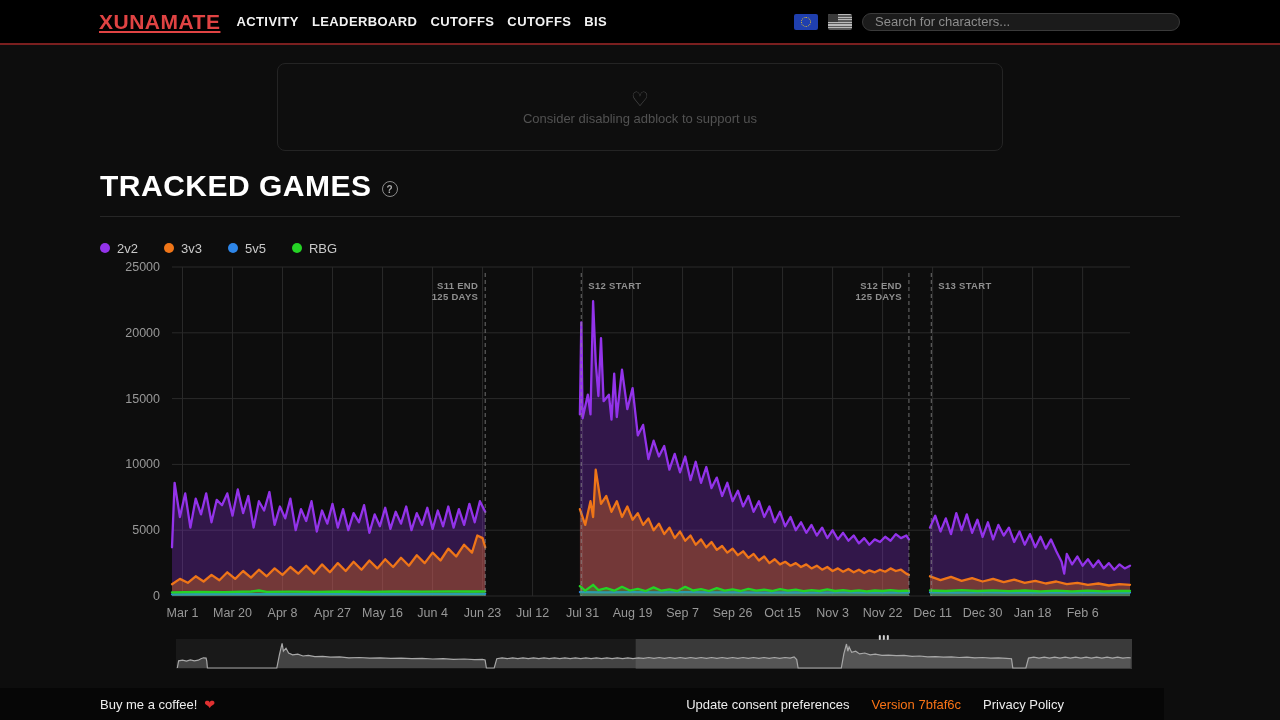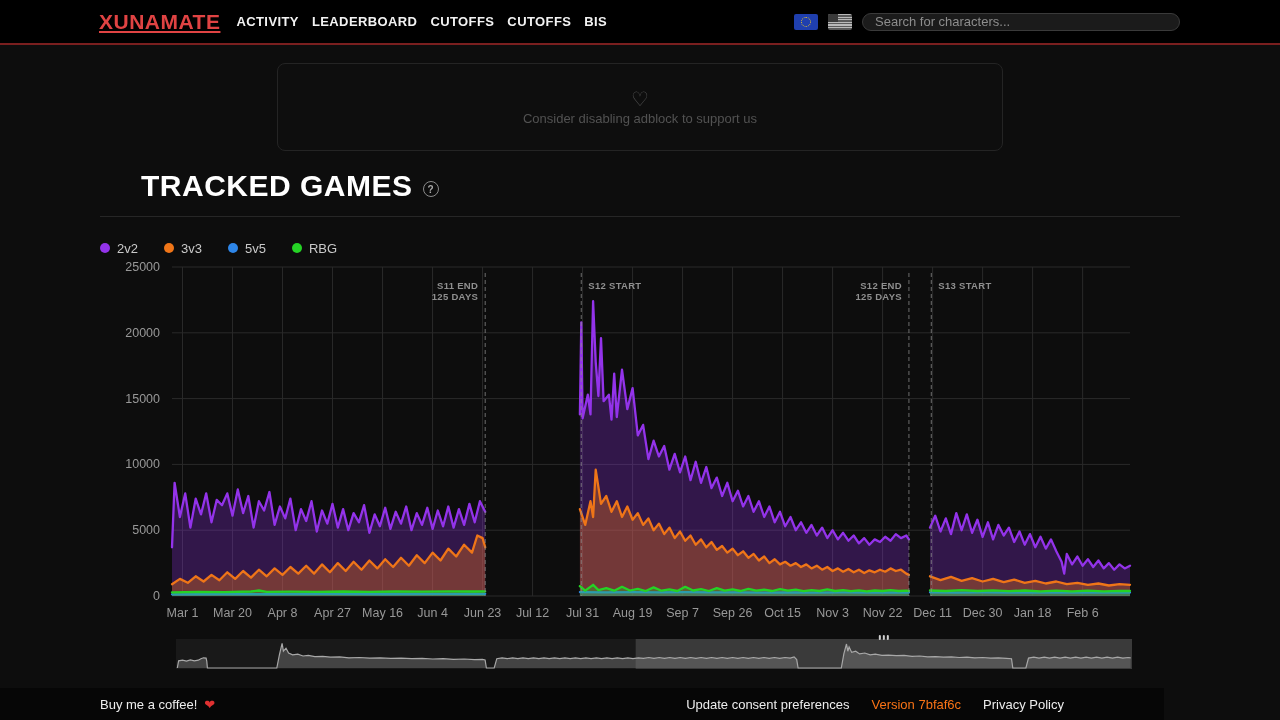--- a/index.html
+++ b/index.html
@@ -45,21 +45,21 @@
   .search-box::placeholder { color: #8d8d8d; }
   
   .container { width: 1080px; margin: 0 auto; }
   .adblock {
     width: 726px; height: 88px; margin: 18px auto 0;
     border: 1px solid #242424; border-radius: 8px; background: #0e0e0e;
     display: flex; flex-direction: column; align-items: center; justify-content: center; gap: 2px;
   }
   .adblock .heart-outline { font-size: 20px; color: #4d4d4d; line-height: 1; }
   .adblock .msg { font-size: 13px; color: #525252; }
-  .title-row { display: flex; align-items: center; gap: 10px; margin-top: 18px; margin-left: 41px; }
+  .title-row { display: flex; align-items: center; gap: 10px; margin-top: 18px; }
   .page-title {
     font-size: 30px; font-weight: bold; color: #fff;
     font-stretch: condensed; letter-spacing: .5px;
   }
   .help-icon {
     width: 16px; height: 16px; border: 1.5px solid #8a8a8a; border-radius: 50%;
     color: #aaa; font-size: 10px; font-weight: bold;
     display: flex; align-items: center; justify-content: center;
     margin-top: 6px; cursor: pointer;
   }

